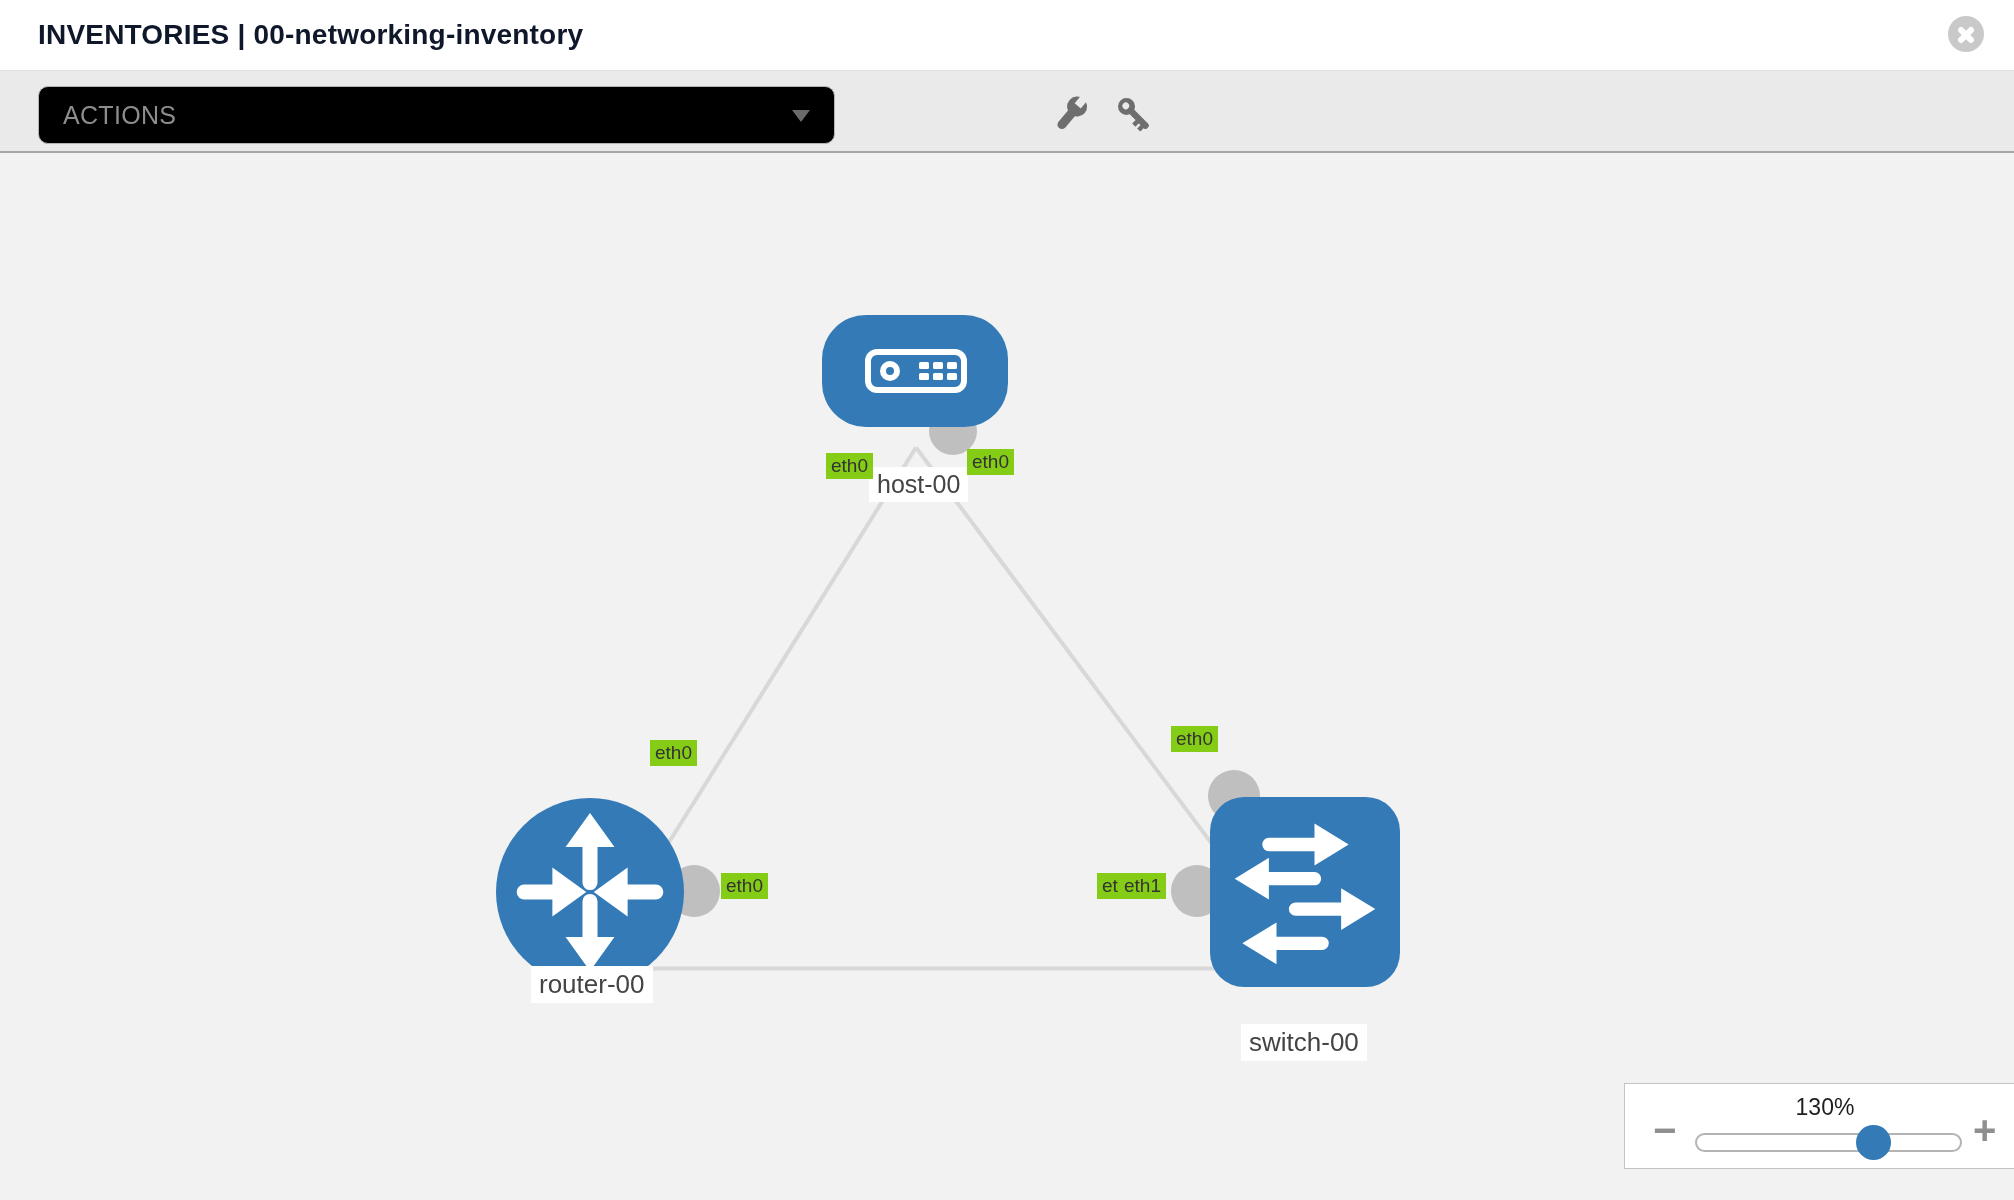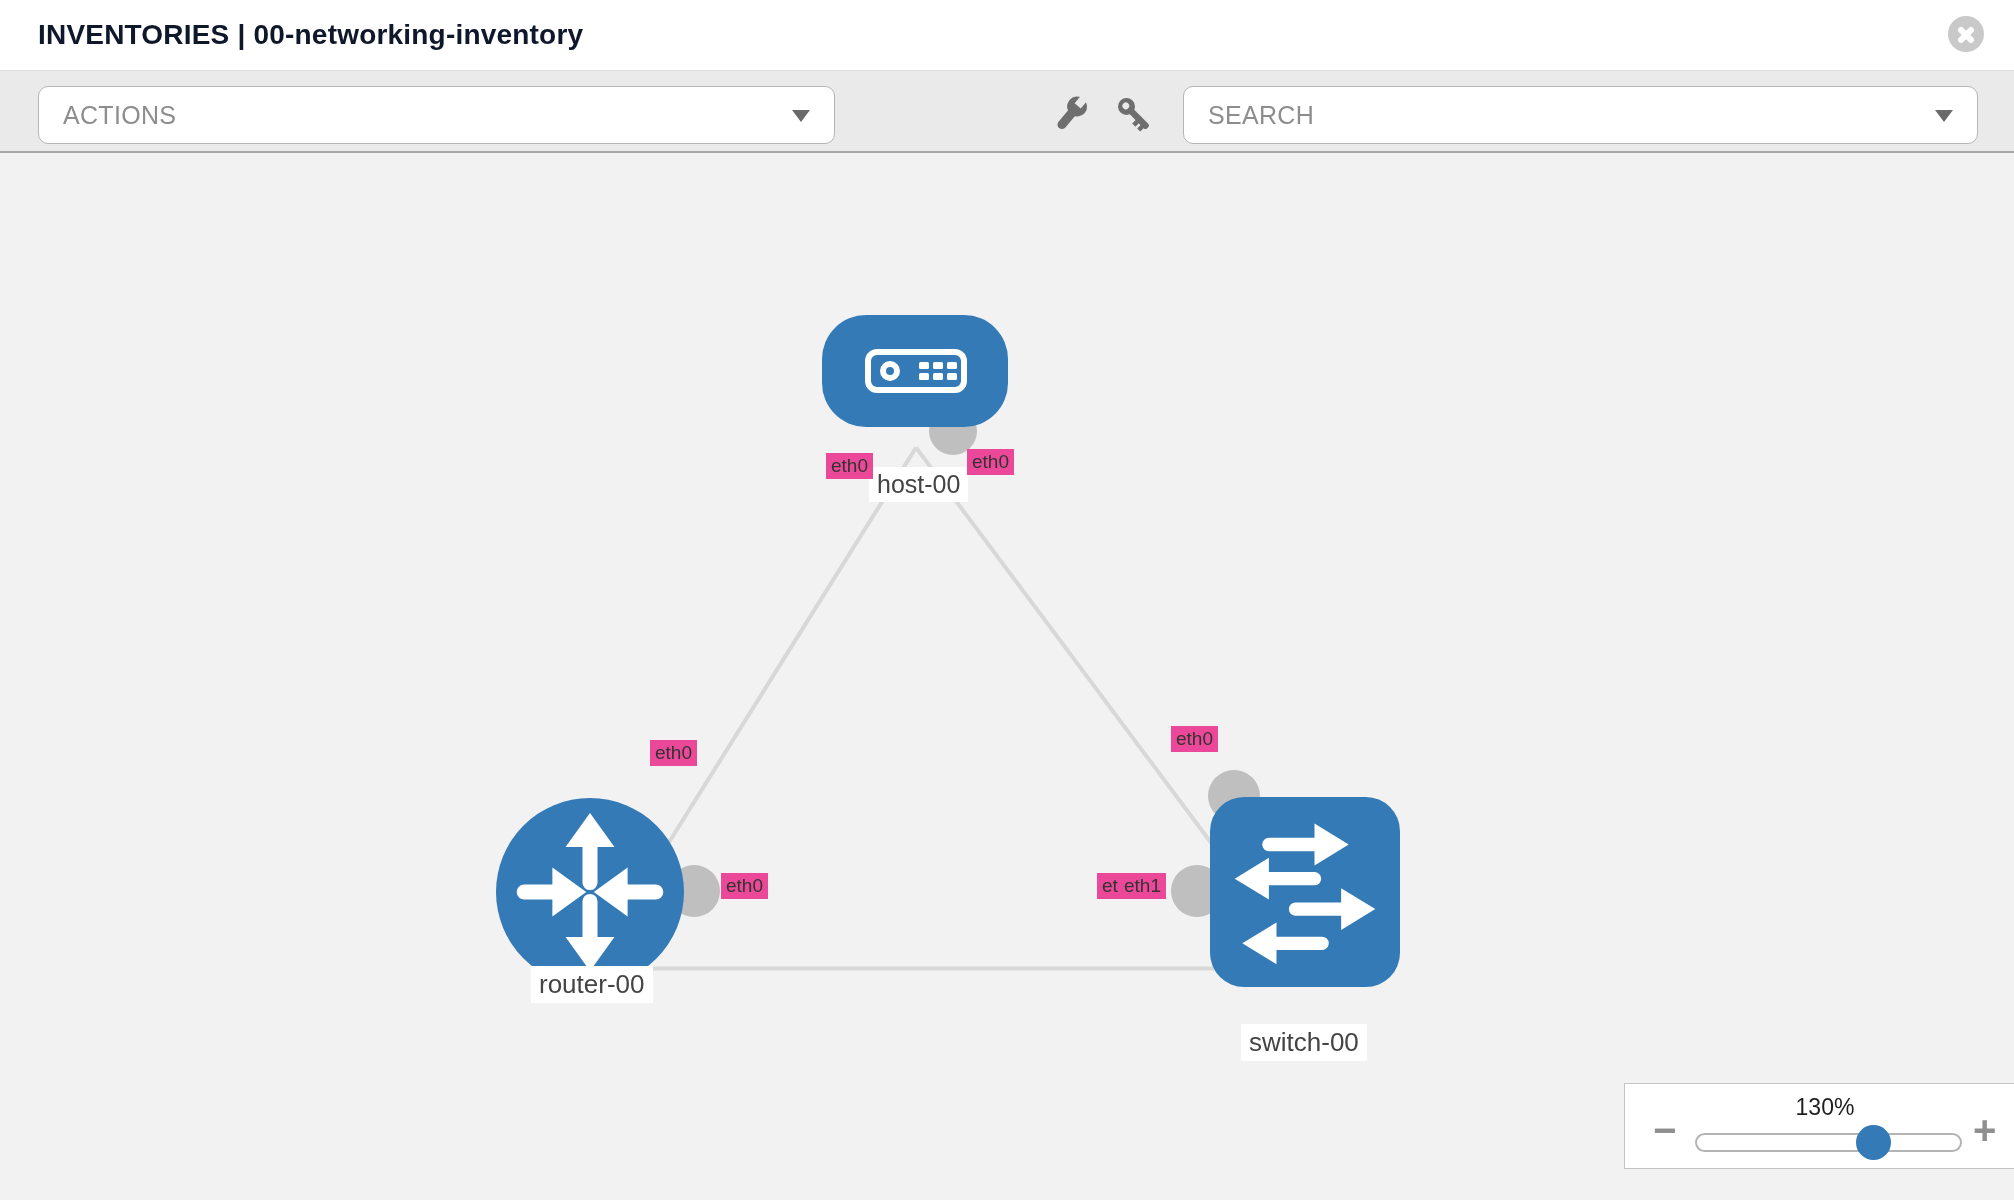--- a/index.html
+++ b/index.html
@@ -26,21 +26,21 @@
   }
   .close-btn .bar.b1{transform:rotate(45deg);}
   .close-btn .bar.b2{transform:rotate(-45deg);}
   
   .toolbar{
     position:absolute;left:0;top:70px;width:2014px;height:83px;
     background:#eaeaea;border-top:1px solid #dedede;border-bottom:2px solid #a6a6a6;
     box-sizing:border-box;z-index:19;
   }
   .dropdown{
-    position:absolute;top:15px;height:58px;background:#ffffff;
+    position:absolute;top:15px;height:58px;background:#000000;
     border:1px solid #b5b5b5;border-radius:10px;box-sizing:border-box;
     cursor:pointer;
   }
   .dropdown .dd-label{
     position:absolute;left:24px;top:0;height:56px;line-height:56px;
     font-size:25px;color:#8d8d8d;letter-spacing:.3px;
   }
   .caret{
     position:absolute;right:24px;top:50%;margin-top:-5px;width:0;height:0;
     border-left:9px solid transparent;border-right:9px solid transparent;
@@ -63,21 +63,21 @@
     position:absolute;border-radius:50%;background:#bfbfbf;z-index:2;
   }
   .node{position:absolute;z-index:3;cursor:pointer;}
   .node svg{display:block;}
   .node-shape{fill:#337ab7;}
   .node-label{
     position:absolute;z-index:4;background:#ffffff;color:#444444;
     font-size:26px;padding:3px 8px;white-space:nowrap;
   }
   .iface-label{
-    position:absolute;z-index:5;background:#ec4899;color:#333333;
+    position:absolute;z-index:5;background:#84cc16;color:#333333;
     font-size:19px;padding:2px 5px;white-space:nowrap;
   }
   .iface-over{z-index:6;text-align:right;}
   
   .zoom-panel{
     position:absolute;left:1624px;top:1083px;width:394px;height:86px;
     background:#ffffff;border:1px solid #c4c4c4;box-sizing:border-box;z-index:10;
   }
   .zoom-level{
     position:absolute;left:120px;top:10px;width:160px;text-align:center;
@@ -107,24 +107,20 @@
     <div class="page-title">INVENTORIES | 00-networking-inventory</div>
     <div class="close-btn">
       <div class="bar b1"></div>
       <div class="bar b2"></div>
     </div>
   </div>
 
   <div class="toolbar">
     <div class="dropdown dd-actions">
       <div class="dd-label">ACTIONS</div>
-      <div class="caret"></div>
-    </div>
-    <div class="dropdown dd-search">
-      <div class="dd-label">SEARCH</div>
       <div class="caret"></div>
     </div>
   </div>
 
   <div class="tool-btn btn-wrench">
     <svg viewBox="0 0 46 46">
       <g fill="#6e6e6e" transform="rotate(40 23 23)">
         <circle cx="23" cy="12" r="10"></circle>
         <rect x="19" y="0" width="8" height="11" fill="#eaeaea"></rect>
         <rect x="18.5" y="15" width="9" height="25" rx="4.5"></rect>

